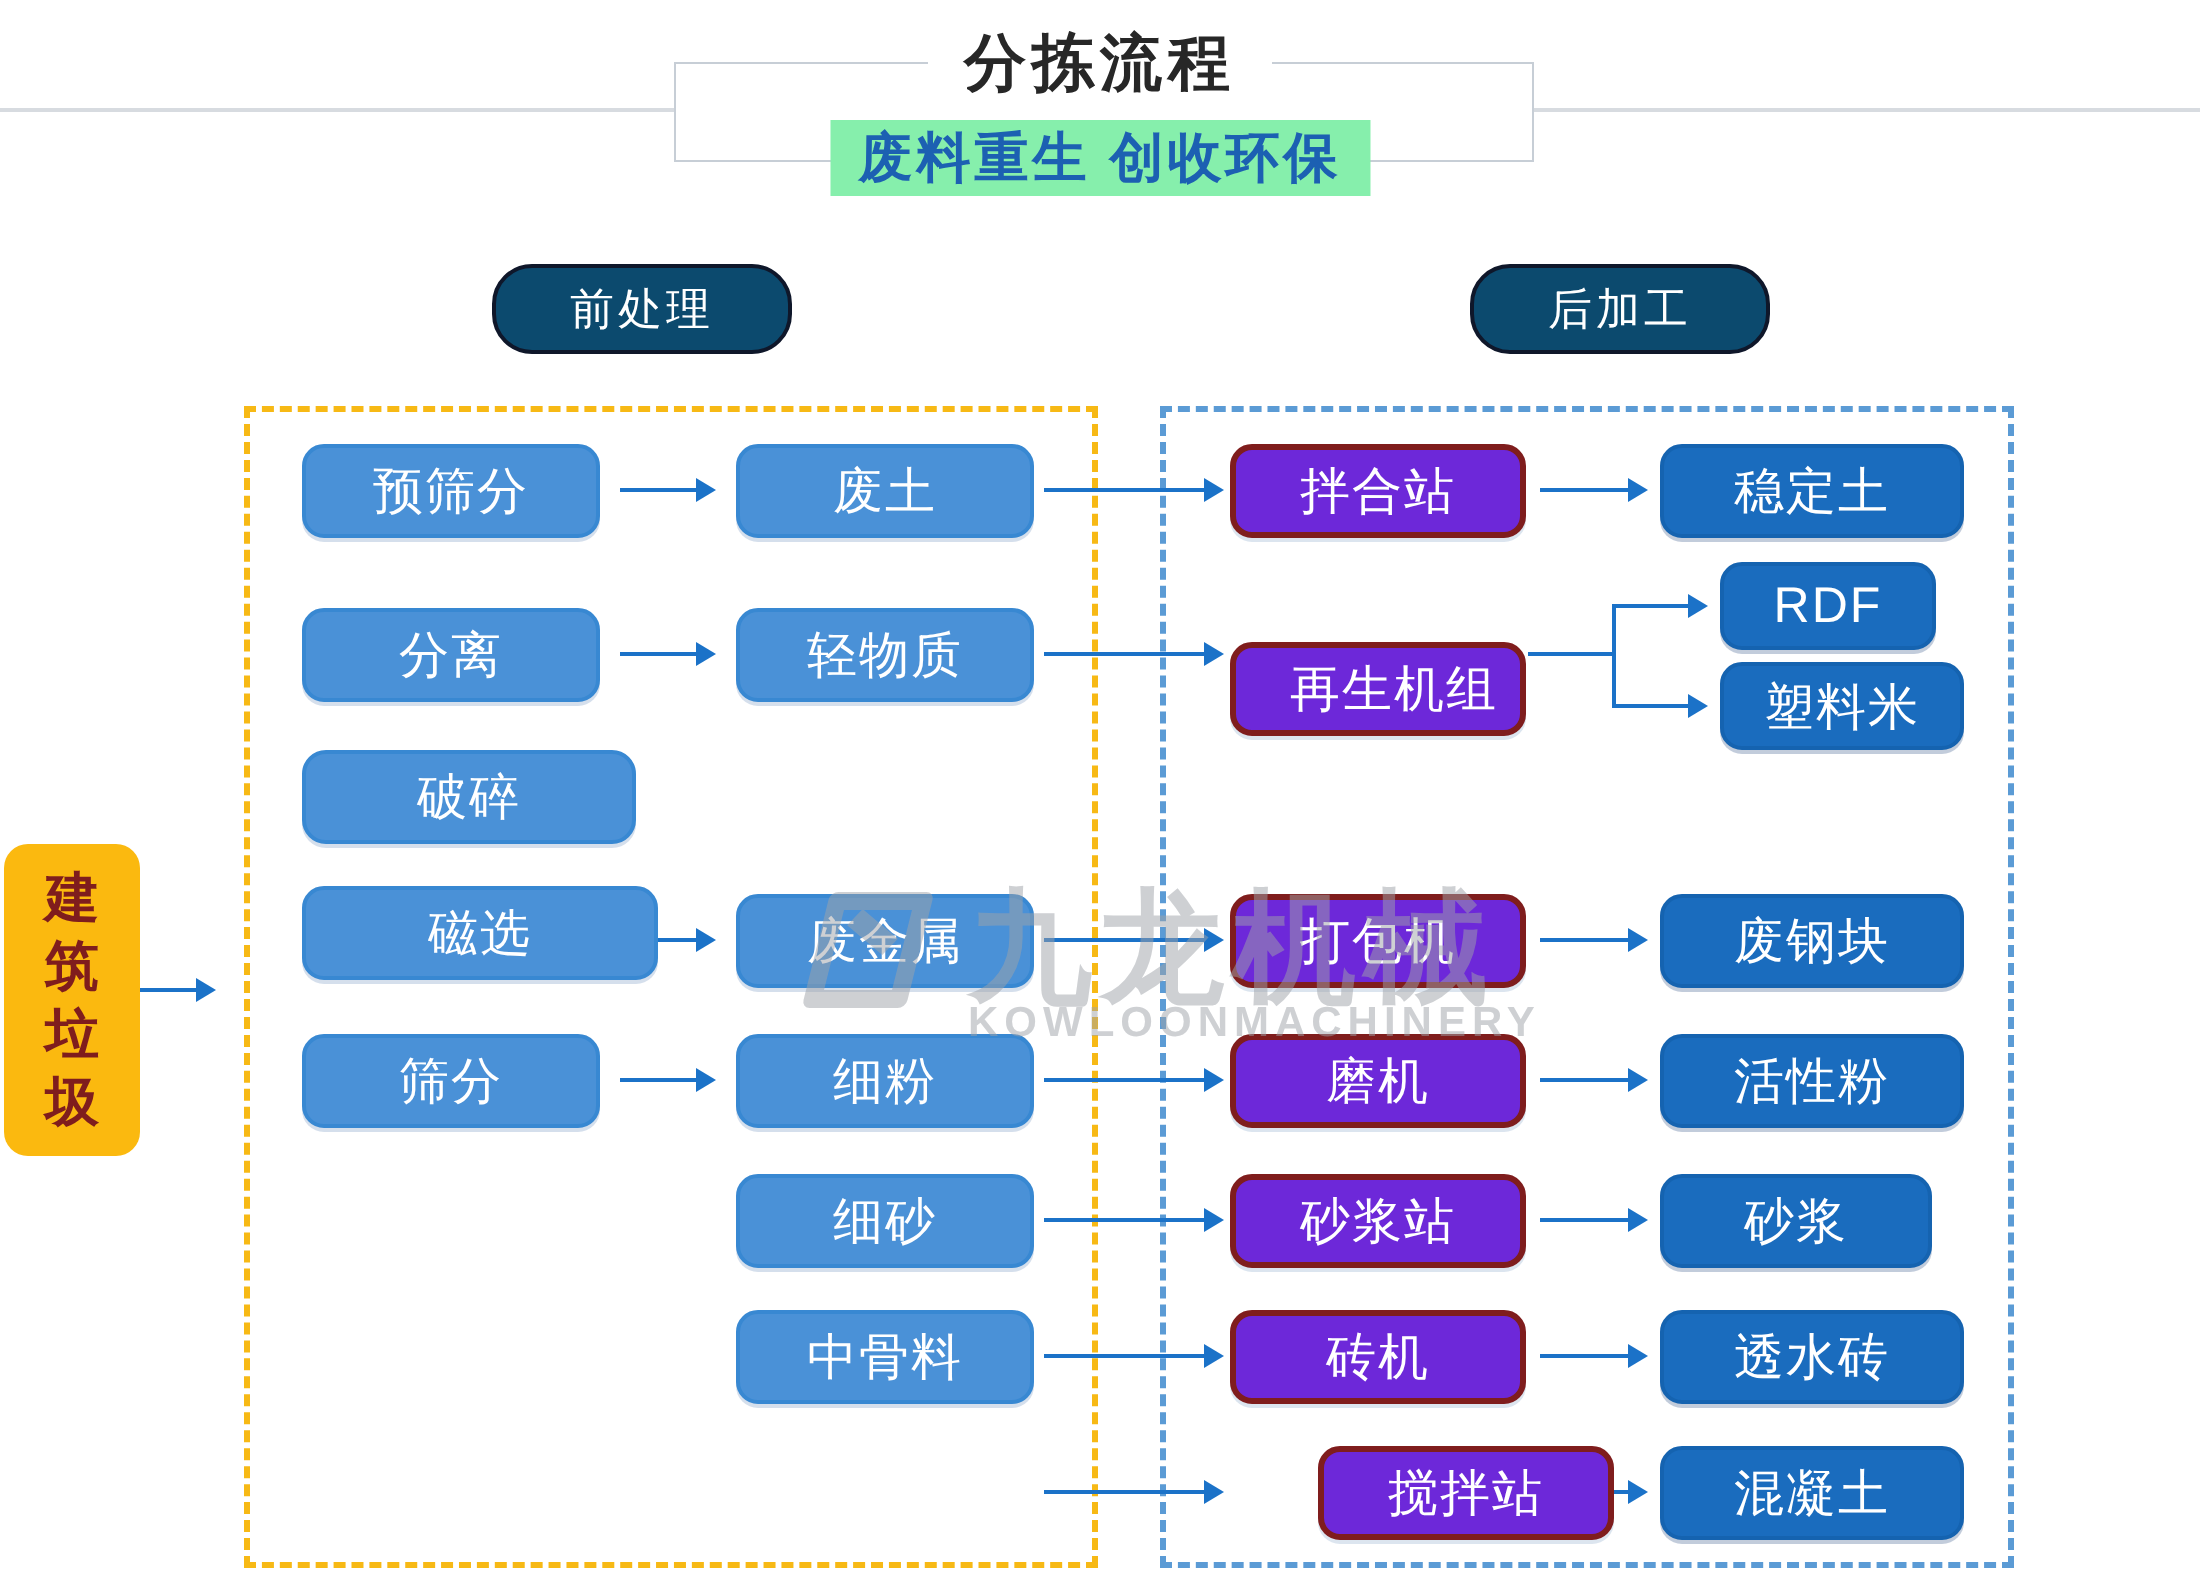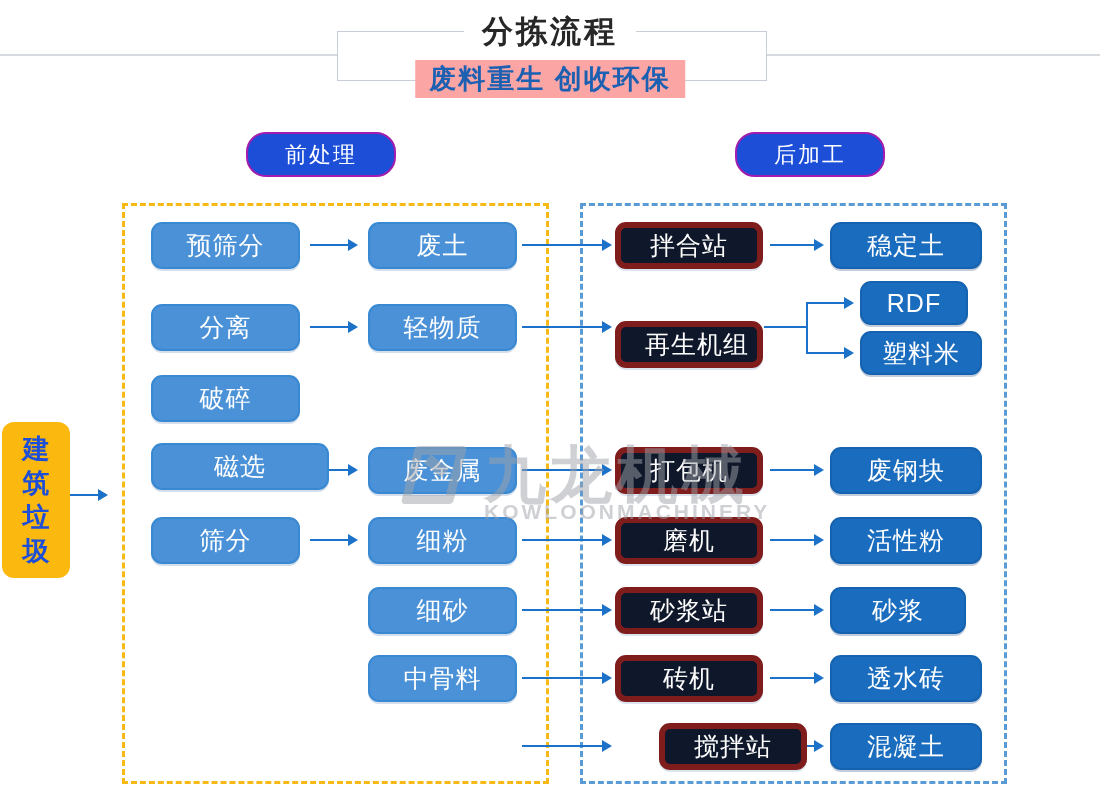--- a/index.html
+++ b/index.html
@@ -10,46 +10,46 @@
   
   .hline{position:absolute;left:0;top:54px;width:1100px;height:2px;background:#d7dbe0;}
   .hframe{position:absolute;left:337px;top:31px;width:428px;height:48px;background:#ffffff;border:1px solid #c7ced6;}
   .title{
     position:absolute;left:550px;top:11px;transform:translateX(-50%);
     background:#ffffff;padding:0 18px;font-size:31px;line-height:42px;font-weight:bold;
     color:#272727;letter-spacing:3px;white-space:nowrap;z-index:5;
   }
   .subtitle{
     position:absolute;left:550px;top:60px;transform:translateX(-50%);
-    background:#fca5a5;padding:0 14px;font-size:27px;line-height:38px;font-weight:bold;
+    background:#86efac;padding:0 14px;font-size:27px;line-height:38px;font-weight:bold;
     color:#1c60b2;letter-spacing:2px;white-space:nowrap;z-index:5;
   }
   
   .pill{
     position:absolute;width:150px;height:45px;border-radius:20px;
-    background:#1d4ed8;border:2px solid #a21caf;box-sizing:border-box;
+    background:#0c4a6e;border:2px solid #0f172a;box-sizing:border-box;
     color:#ffffff;font-size:22px;letter-spacing:2px;
     display:flex;align-items:center;justify-content:center;z-index:10;
   }
   
   .dashed{position:absolute;top:203px;width:427px;height:581px;box-sizing:border-box;z-index:1;}
   .dashed.yellow{left:122px;border:3px dashed #f7b915;}
   .dashed.blue{left:580px;border:3px dashed #5b9bd5;}
   
   .node{
     position:absolute;height:47px;border-radius:11px;box-sizing:border-box;
     display:flex;align-items:center;justify-content:center;
     color:#ffffff;font-size:25px;letter-spacing:1px;z-index:10;white-space:nowrap;
   }
   .node.mid{background:#4a91d7;border:2px solid #3888d2;box-shadow:0 2px 0 rgba(20,80,150,0.18);}
-  .node.light{background:#0f172a;border:6px solid #7f1d1d;box-shadow:0 2px 0 rgba(20,80,150,0.15);}
+  .node.light{background:#6d28d9;border:3px solid #7f1d1d;box-shadow:0 2px 0 rgba(20,80,150,0.15);}
   .node.dark{background:#1a6cbe;border:2px solid #1563b0;box-shadow:0 2px 0 rgba(10,50,110,0.25);}
   .source{
     position:absolute;left:2px;top:422px;width:48px;height:148px;border-radius:12px;
-    background:#fbb90f;color:#1d4ed8;font-size:27px;font-weight:bold;line-height:34px;
+    background:#fbb90f;color:#7f1d1d;font-size:27px;font-weight:bold;line-height:34px;
     display:flex;align-items:center;justify-content:center;text-align:center;
     word-break:break-all;padding:4px 10px;box-sizing:content-box;z-index:10;
   }
   .source .vtext{width:28px;word-break:break-all;}
   
   .arrow,.line{position:absolute;height:2px;background:#1b72c8;z-index:6;}
   .arrow::after{
     content:"";position:absolute;right:-10px;top:-5px;width:0;height:0;
     border-left:10px solid #1b72c8;border-top:6px solid transparent;border-bottom:6px solid transparent;
   }
@@ -83,21 +83,21 @@
 
   <div class="dashed yellow"></div>
   <div class="dashed blue"></div>
 
   <div class="source">
       <span class="vtext">建筑垃圾</span>
     </div>
 
   <div class="node mid" style="left:151px;top:222px;width:149px;">预筛分</div>
   <div class="node mid" style="left:151px;top:304px;width:149px;">分离</div>
-  <div class="node mid" style="left:151px;top:375px;width:149px;">破碎</div>
+  <div class="node mid" style="left:151px;top:375px;width:167px;border-radius:12px;">破碎</div>
   <div class="node mid" style="left:151px;top:443px;width:178px;">磁选</div>
   <div class="node mid" style="left:151px;top:517px;width:149px;">筛分</div>
 
   <div class="node mid" style="left:368px;top:222px;width:149px;">废土</div>
   <div class="node mid" style="left:368px;top:304px;width:149px;">轻物质</div>
   <div class="node mid" style="left:368px;top:447px;width:149px;">废金属</div>
   <div class="node mid" style="left:368px;top:517px;width:149px;">细粉</div>
   <div class="node mid" style="left:368px;top:587px;width:149px;">细砂</div>
   <div class="node mid" style="left:368px;top:655px;width:149px;">中骨料</div>
 

